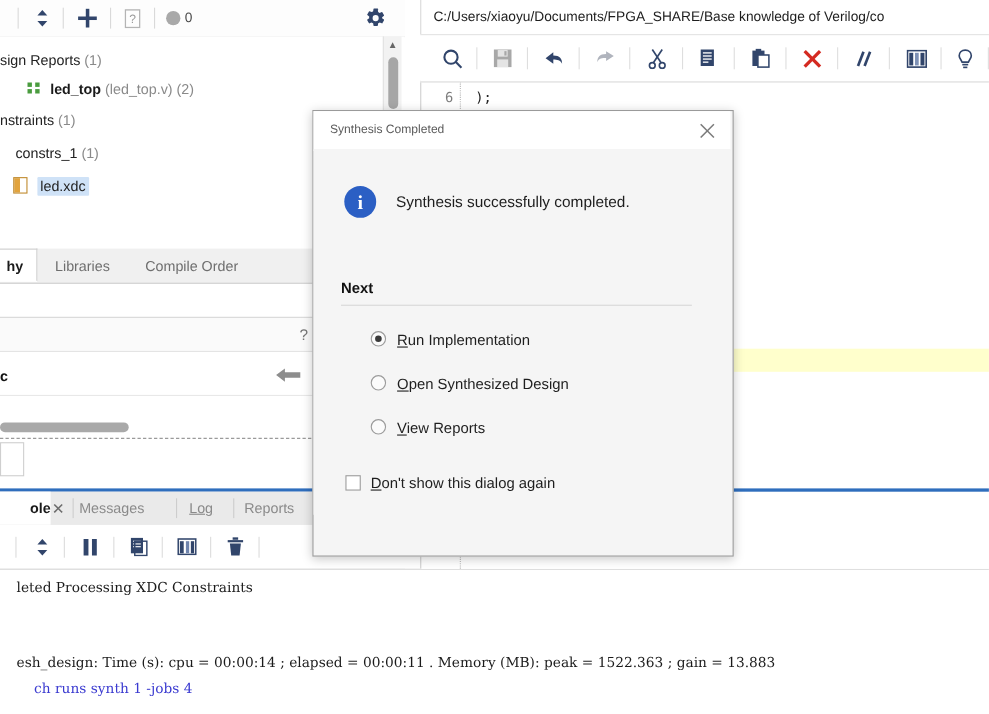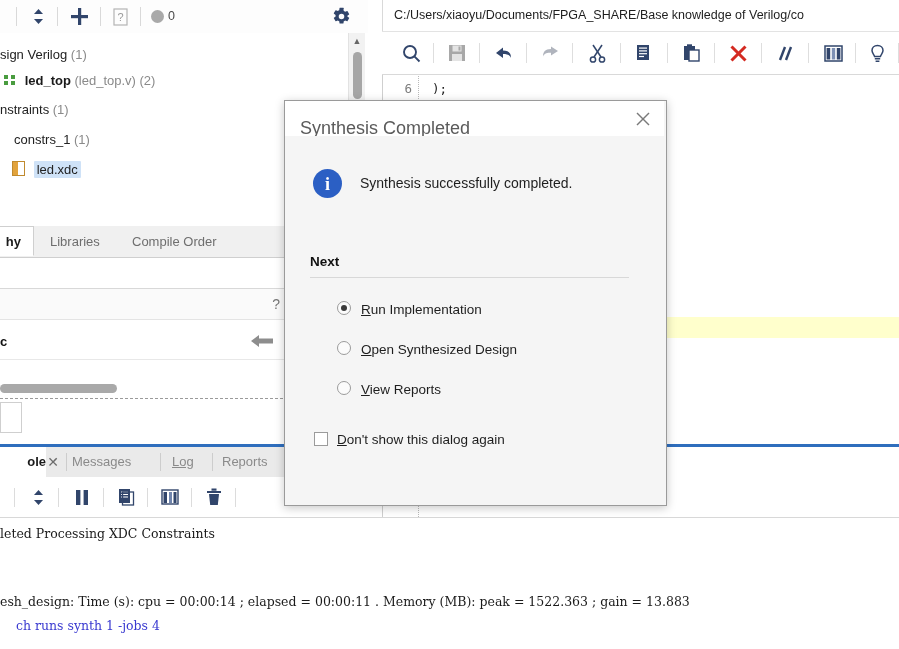--- a/index.html
+++ b/index.html
@@ -65,21 +65,21 @@
   #console-close{position:absolute;top:0;height:30px;line-height:30px;color:#6d6d6d;font-size:14px;}
 
   #console-toolbar{left:0;top:477px;width:368px;height:40px;background:#ffffff;border-bottom:1px solid #e0e0e0;}
   .ctb{position:absolute;top:0;height:40px;display:flex;align-items:center;justify-content:center;color:#31456b;}
   .ctb-sep{position:absolute;top:11px;width:1px;height:19px;background:#dcdcdc;}
 
   
   #console-log{left:0;top:517px;width:899px;height:132px;background:#ffffff;
                font-family:"DejaVu Serif", serif;font-size:12.5px;}
   #console-log .hairline{position:absolute;left:0;top:0;width:899px;height:1px;background:#d8d8d8;}
-  .logline{position:absolute;left:0;white-space:nowrap;color:#1b1b1b;font-size:12.5px;}
+  .logline{position:absolute;left:0;white-space:nowrap;color:#1b1b1b;font-size:12.5px;padding-left:15px;}
   .logline.cmd{color:#3a3ad0;margin-left:16px;}
 
   
   #editor-panel{left:382px;top:0;width:517px;height:517px;background:#ffffff;}
   #editor-pathbar{left:382px;top:0;width:517px;height:31px;background:#ffffff;}
   #editor-pathbar .p{position:absolute;left:12px;top:0;height:31px;line-height:31px;font-size:12.5px;color:#1e1e1e;white-space:nowrap;text-align:center;}
   #editor-pathbar .edge{position:absolute;left:0;top:0;width:1px;height:31px;background:#d9d9d9;}
   #editor-toolbar{left:382px;top:31px;width:517px;height:42px;background:#ffffff;border-top:1px solid #e3e3e3;border-bottom:1px solid #d9d9d9;}
   .etb{position:absolute;top:0;height:42px;display:flex;align-items:center;justify-content:center;}
   .etb-sep{position:absolute;top:11px;width:1px;height:20px;background:#dedede;}
@@ -89,21 +89,21 @@
   #code-left-edge{position:absolute;left:0;top:0;width:1px;height:444px;background:#cfcfcf;}
   .codeline{position:absolute;font-family:"DejaVu Sans Mono", monospace;font-size:12.5px;color:#222;}
   .lineno{position:absolute;width:26px;text-align:right;color:#7d7d7d;font-family:"DejaVu Sans Mono", monospace;font-size:12.5px;}
   #hl-line{position:absolute;left:1px;top:244px;width:516px;height:21px;background:#ffffcc;}
   #blue-rule{position:absolute;left:0;top:371px;width:517px;height:3px;background:#2f6ebd;}
 
   
   #dialog{left:284px;top:100px;width:381px;height:404px;background:#f5f5f5;
           border:1px solid #9a9a9a;box-shadow:0 2px 9px rgba(0,0,0,.22);}
   #dlg-titlebar{position:absolute;left:0;top:0;width:379px;height:35px;background:#ffffff;border-bottom:1px solid #e6e6e6;}
-  #dlg-title{position:absolute;left:15px;top:10px;height:35px;line-height:35px;font-size:18px;color:#5b5b5b;}
+  #dlg-title{position:absolute;left:15px;top:0;height:35px;line-height:35px;font-size:11px;color:#5b5b5b;}
   #dlg-close{position:absolute;right:8px;top:6px;width:26px;height:24px;}
   #dlg-body{position:absolute;left:0;top:35px;width:379px;height:332px;background:#f5f5f5;}
 
   #info-icon{position:absolute;left:28px;top:33px;width:29px;height:29px;border-radius:50%;
              background:#2b5fc4;display:flex;align-items:center;justify-content:center;}
   #info-icon span{color:#fff;font-weight:bold;font-size:18px;font-family:"Liberation Serif", serif;line-height:1;}
   #dlg-msg{position:absolute;left:75px;top:33px;height:29px;line-height:29px;font-size:14px;color:#1e1e1e;white-space:nowrap;}
 
   #next-label{position:absolute;left:25px;top:118px;font-weight:bold;font-size:13.5px;color:#111;}
   #next-rule{position:absolute;left:25px;top:141px;width:319px;height:1px;background:#d8d8d8;}
@@ -162,24 +162,24 @@
     <div class="abs" style="left:168px;top:0;height:33px;line-height:33px;font-size:12.5px;color:#4a4a4a;">0</div>
     <div class="tb-ico" style="left:325px;width:32px;">
       <svg width="19" height="19" viewBox="0 0 24 24" fill="#31456b">
           <path d="M19.43 12.98c.04-.32.07-.64.07-.98s-.03-.66-.07-.98l2.11-1.65a.5.5 0 0 0 .12-.64l-2-3.46a.5.5 0 0 0-.61-.22l-2.49 1a7.3 7.3 0 0 0-1.69-.98l-.38-2.65A.49.49 0 0 0 14 1h-4a.49.49 0 0 0-.49.42l-.38 2.65c-.61.25-1.17.58-1.69.98l-2.49-1a.5.5 0 0 0-.61.22l-2 3.46a.5.5 0 0 0 .12.64l2.11 1.65c-.04.32-.07.65-.07.98s.03.66.07.98l-2.11 1.65a.5.5 0 0 0-.12.64l2 3.46c.14.24.42.34.61.22l2.49-1c.52.4 1.08.73 1.69.98l.38 2.65c.04.24.25.42.49.42h4c.24 0 .45-.18.49-.42l.38-2.65c.61-.25 1.17-.58 1.69-.98l2.49 1c.19.12.47.02.61-.22l2-3.46a.5.5 0 0 0-.12-.64l-2.11-1.65zM12 15.5A3.5 3.5 0 1 1 15.5 12 3.5 3.5 0 0 1 12 15.5z"></path>
         </svg>
     </div>
   </div>
 
   <div class="abs" id="tree-area">
     <div class="tree-row" style="top:11px;padding-left:0px;">
-      <span class="nm">sign Verilog</span>
+      <span class="nm">sign Reports</span>
       <span class="cnt">(1)</span>
     </div>
-    <div class="tree-row" style="top:37px;padding-left:4px;">
+    <div class="tree-row" style="top:37px;padding-left:25px;">
       <span class="mod-ico"><i style="left:0;top:0;"></i><i style="left:7px;top:0;"></i><i style="left:0;top:6px;"></i><i style="left:7px;top:6px;"></i></span>
       <span class="bold">led_top</span>
       <span class="cnt">(led_top.v)</span>
       <span class="cnt">(2)</span>
     </div>
     <div class="tree-row" style="top:66px;padding-left:0px;">
       <span class="nm">nstraints</span>
       <span class="cnt">(1)</span>
     </div>
     <div class="tree-row" style="top:96px;padding-left:14px;">

